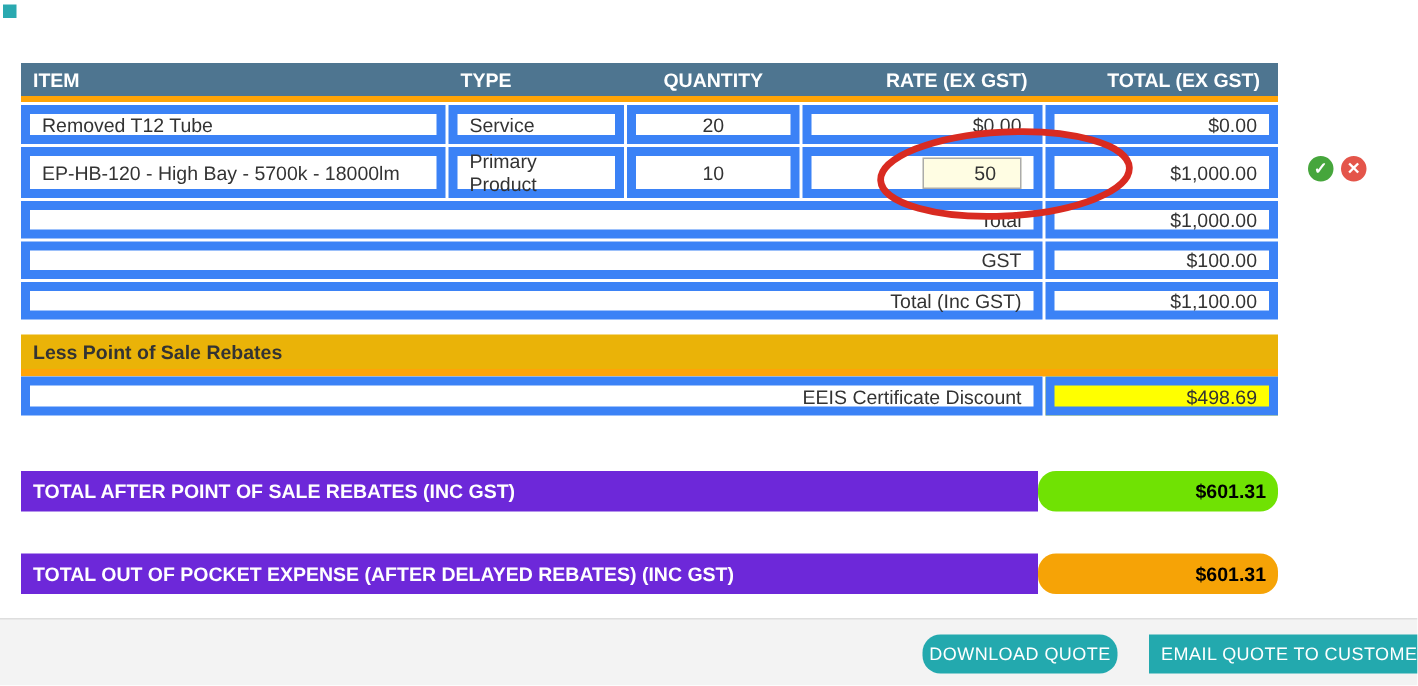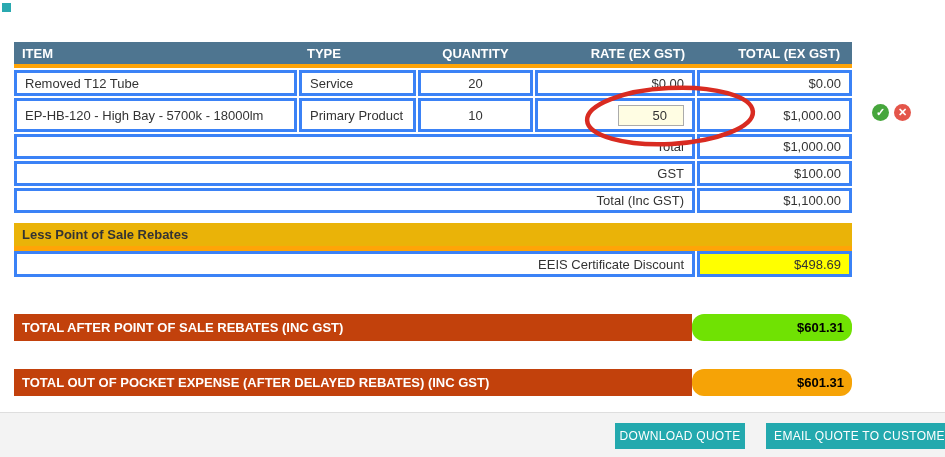--- a/index.html
+++ b/index.html
@@ -18,21 +18,21 @@
   .orange-bar-thick { height:5px; background:#ffa407; }
 
   .col-item { width:285px; }
   .col-type { width:119px; }
   .col-qty  { width:115px; text-align:center; }
   .col-rate { width:160px; text-align:right; }
   .col-total{ width:155px; text-align:right; }
 
   .trow { display:flex; gap:2px; margin-top:2px; }
   .trow .td {
-    border:3px solid #3b82f6; background:#ffffff;
+    border:6px solid #3b82f6; background:#ffffff;
     display:flex; align-items:center; padding:0 8px;
   }
   .trow .td.c { justify-content:center; }
   .trow .td.r { justify-content:flex-end; }
   .h26 { height:26px; } .h34 { height:34px; } .h25 { height:25px; }
 
   .td.w-item { width:283px; } .td.w-type { width:117px; } .td.w-qty { width:115px; }
   .td.w-rate { width:160px; } .td.w-total { width:155px; }
   .td.w-span { flex:1; }
 
@@ -43,21 +43,21 @@
   }
 
   .section-bar {
     margin-top:10px; height:23px; background:#eab308;
     display:flex; align-items:center; padding:0 8px;
     font-weight:bold; color:#333;
   }
 
   .banner { display:flex; height:27px; }
   .banner .label {
-    flex:1; background:#c2410c; color:#ffffff; font-weight:bold;
+    flex:1; background:#6d28d9; color:#ffffff; font-weight:bold;
     display:flex; align-items:center; padding:0 8px; font-size:13px;
   }
   .banner .value {
     width:160px; color:#000; font-weight:bold;
     display:flex; align-items:center; justify-content:flex-end; padding:0 8px;border-radius:12px;
   }
   .value-green { background:#70e203; }
   .value-orange { background:#f6a306; }
   .mt22 { margin-top:21px; } .mt28 { margin-top:28px; }
 
@@ -76,21 +76,21 @@
 
   .footer {
     position:absolute; left:0; right:0; bottom:0; height:45px;
     background:#f3f3f3; border-top:1px solid #dedede; overflow:hidden;
   }
   .btn {
     position:absolute; top:10px; height:26px; background:#23a9ae; color:#ffffff;
     border:none; font-family:"Liberation Sans", sans-serif; font-size:12px;
     text-align:center; line-height:26px; letter-spacing:0.3px; cursor:pointer;
   }
-  .btn-download { left:615px; width:130px; }
+  .btn-download { left:615px; width:130px;border-radius:12px; }
   .btn-email { left:766px; width:196px; }
 </style>
 </head>
 <body>
 
 <div class="corner-accent"></div>
 
 <div class="quote-table">
 
   <div class="thead">

